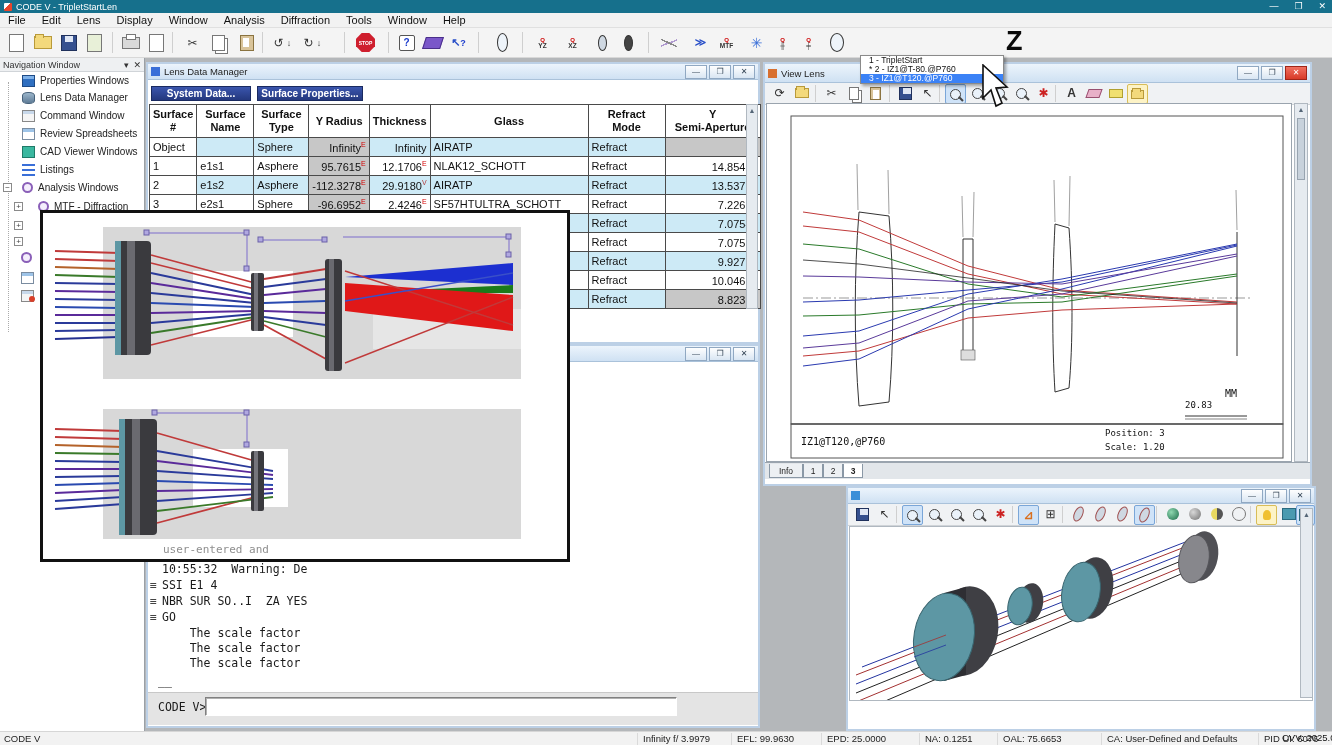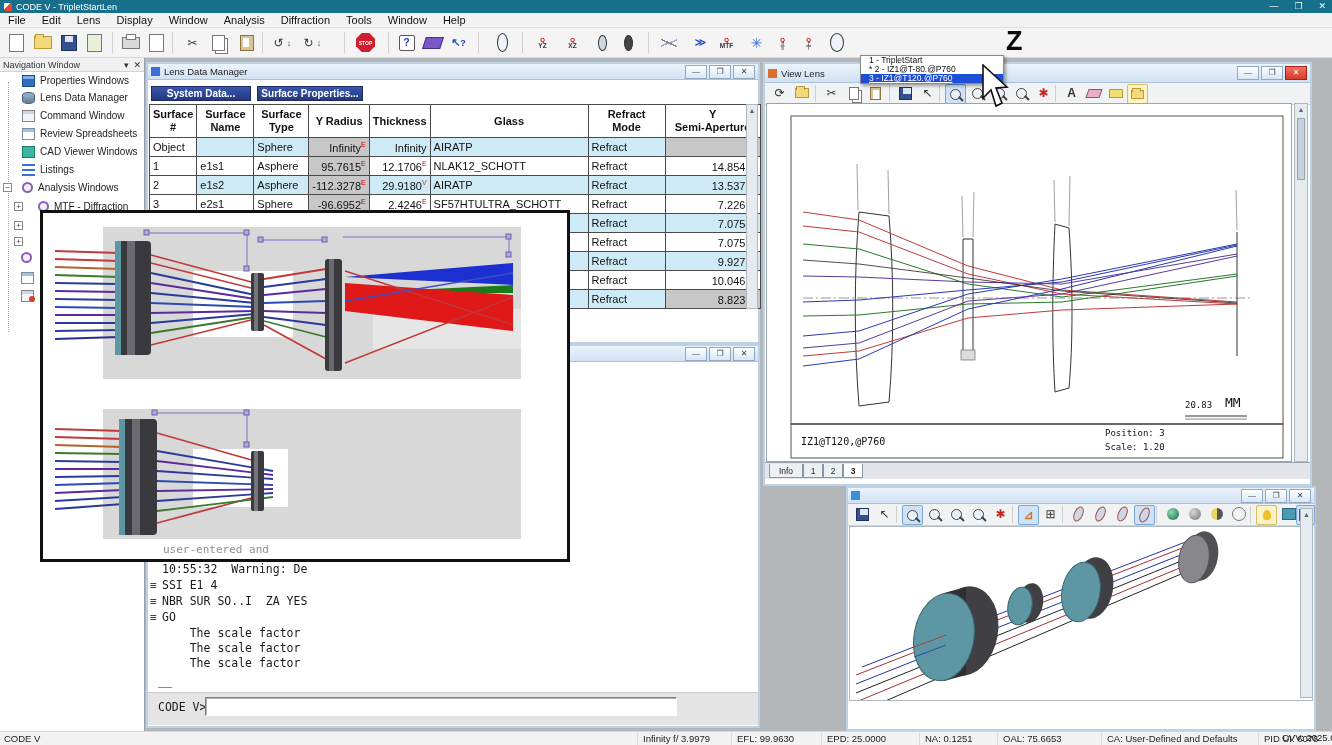--- a/index.html
+++ b/index.html
@@ -39,21 +39,21 @@
   .ic-arrows{color:#2a50c8;font-size:11px;font-weight:bold;}
   .magglass{width:9px;height:9px;border:1.6px solid #444;border-radius:50%;position:relative;background:#eaf2fa;}
   .magglass:after{content:"";position:absolute;left:7px;top:8px;width:6px;height:1.6px;background:#444;transform:rotate(45deg);}
   .hl{background:#cfe3f8;border:1px solid #7aa6d8;border-radius:2px;}
   .hly{background:#fdf3c6;border:1px solid #d8bd58;border-radius:2px;}
   
   .dd{left:860px;top:33px;width:142px;height:16px;background:linear-gradient(#ffffff,#eef4fa);border:1px solid #84a7cc;font-size:9.5px;display:flex;align-items:center;padding-left:4px;box-sizing:border-box;}
   .dd .car{position:absolute;right:3px;top:2px;font-size:8px;color:#456;}
   .ddlist{left:860px;top:55px;width:142px;background:#fff;border:1px solid #8a8a8a;box-shadow:2px 2px 3px rgba(0,0,0,.35);font-size:8.5px;z-index:60;}
   .ddlist div{height:9px;line-height:9px;padding-left:8px;white-space:nowrap;overflow:hidden;}
-  .ddlist .sel{background:#1d4ed8;color:#fff;text-decoration:underline;}
+  .ddlist .sel{background:#3b82f6;color:#fff;}
   .bigz{left:1006px;top:26px;font-size:27px;font-weight:bold;color:#0a0a0a;z-index:20;}
   
   .nav{left:0;top:58px;width:145px;height:673px;background:#fff;border-right:1px solid #9aa0a6;box-sizing:border-box;}
   .navhead{height:13px;background:#eef0f2;border-bottom:1px solid #d0d4d8;font-size:9px;display:flex;align-items:center;padding:0 3px;color:#333;}
   .navhead .sp{flex:1;}
   .nitem{position:absolute;left:0;width:145px;height:17px;display:flex;align-items:center;font-size:10px;color:#222;}
   .nico{width:13px;height:12px;margin-right:5px;flex:none;}
   .i-spec{background:#2f6fc0;box-shadow:inset 0 0 0 1px #1d4a86,inset 0 4px 0 #7db0e8;}
   .i-ldm{background:linear-gradient(#9db7cc,#5e7b96);border-radius:45%/30%;border:1px solid #46617a;box-sizing:border-box;}
   .i-cmd{background:#f5f5f5;border:1px solid #888;box-shadow:inset 0 3px 0 #c8d8ea;box-sizing:border-box;}
@@ -555,21 +555,21 @@
       <polyline points="36,172 92,173 201,178 295,180 470,150" fill="none" stroke="#5a3a9a" stroke-width="1"></polyline>
       <polyline points="36,244 92,239 201,197 295,190 470,152" fill="none" stroke="#5a3a9a" stroke-width="1"></polyline>
       <polyline points="36,156 92,160 201,174 295,187 470,199" fill="none" stroke="#222" stroke-width="0.8"></polyline>
 
       <line x1="418" y1="312" x2="480" y2="312" stroke="#333" stroke-width="1"></line>
       <line x1="418" y1="315" x2="480" y2="315" stroke="#333" stroke-width="0.6"></line>
       <line x1="24" y1="320" x2="516" y2="320" stroke="#555"></line>
       <rect x="24" y="320" width="492" height="34" fill="none" stroke="#555" stroke-width="1"></rect>
     </svg>
     <span class="mono" style="position:absolute;left:418px;top:296px;font-size:9px">20.83</span>
-    <span class="mono" style="position:absolute;left:458px;top:291px;font-size:13px">MM</span>
+    <span class="mono" style="position:absolute;left:458px;top:284px;font-size:10px">MM</span>
     <span class="mono" style="position:absolute;left:34px;top:332px;font-size:10px">IZ1@T120,@P760</span>
     <span class="mono" style="position:absolute;left:338px;top:324px;font-size:9px">Position:  3</span>
     <span class="mono" style="position:absolute;left:338px;top:338px;font-size:9px">Scale: 1.20</span>
   </div>
   <div class="a scroll" style="left:1294px;top:103px;width:14px;height:359px">
     <div class="sarrow">▲</div>
     <div style="margin:2px;height:60px;background:#c8d2dc;border:1px solid #98a4b0"></div>
   </div>
   <div class="tabstrip" style="left:765px;top:462px;width:545px;height:16px">
     <div class="vtab" style="left:4px;width:32px">Info</div>

